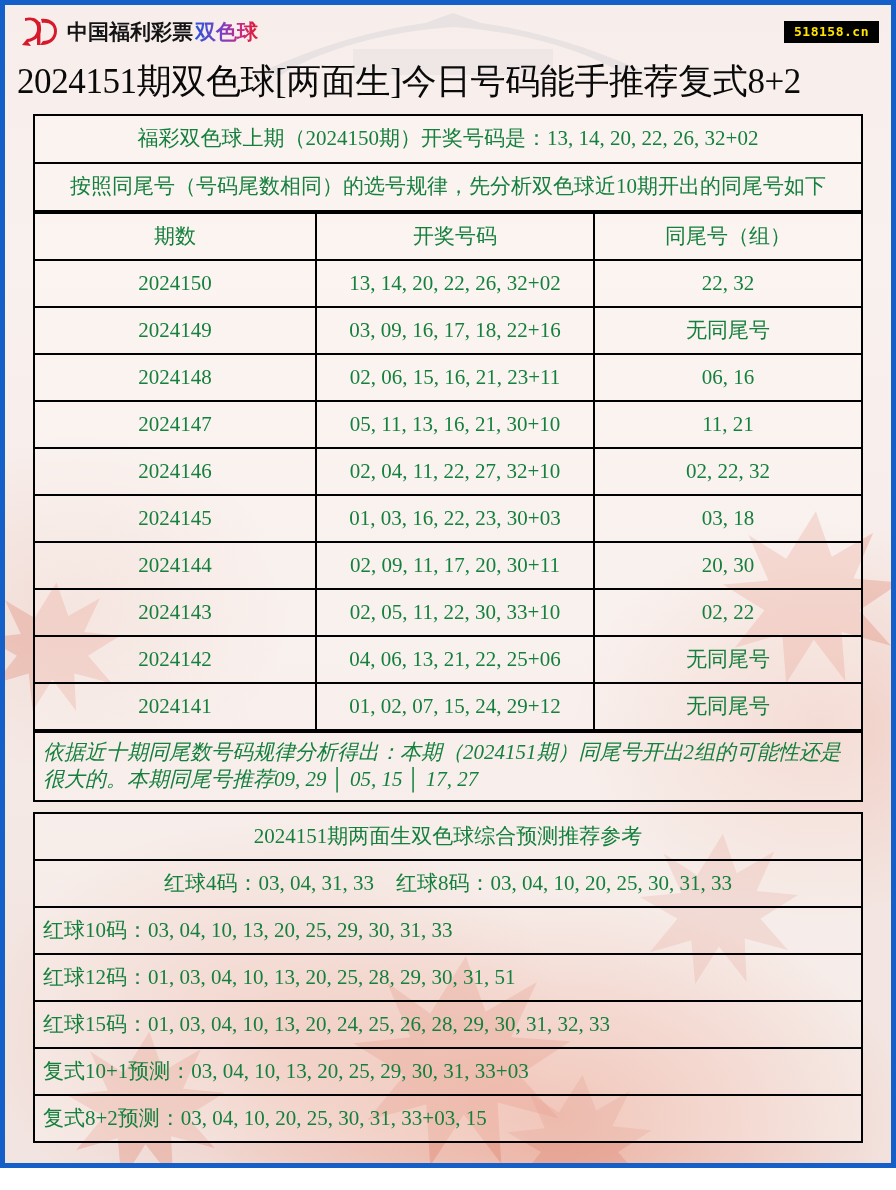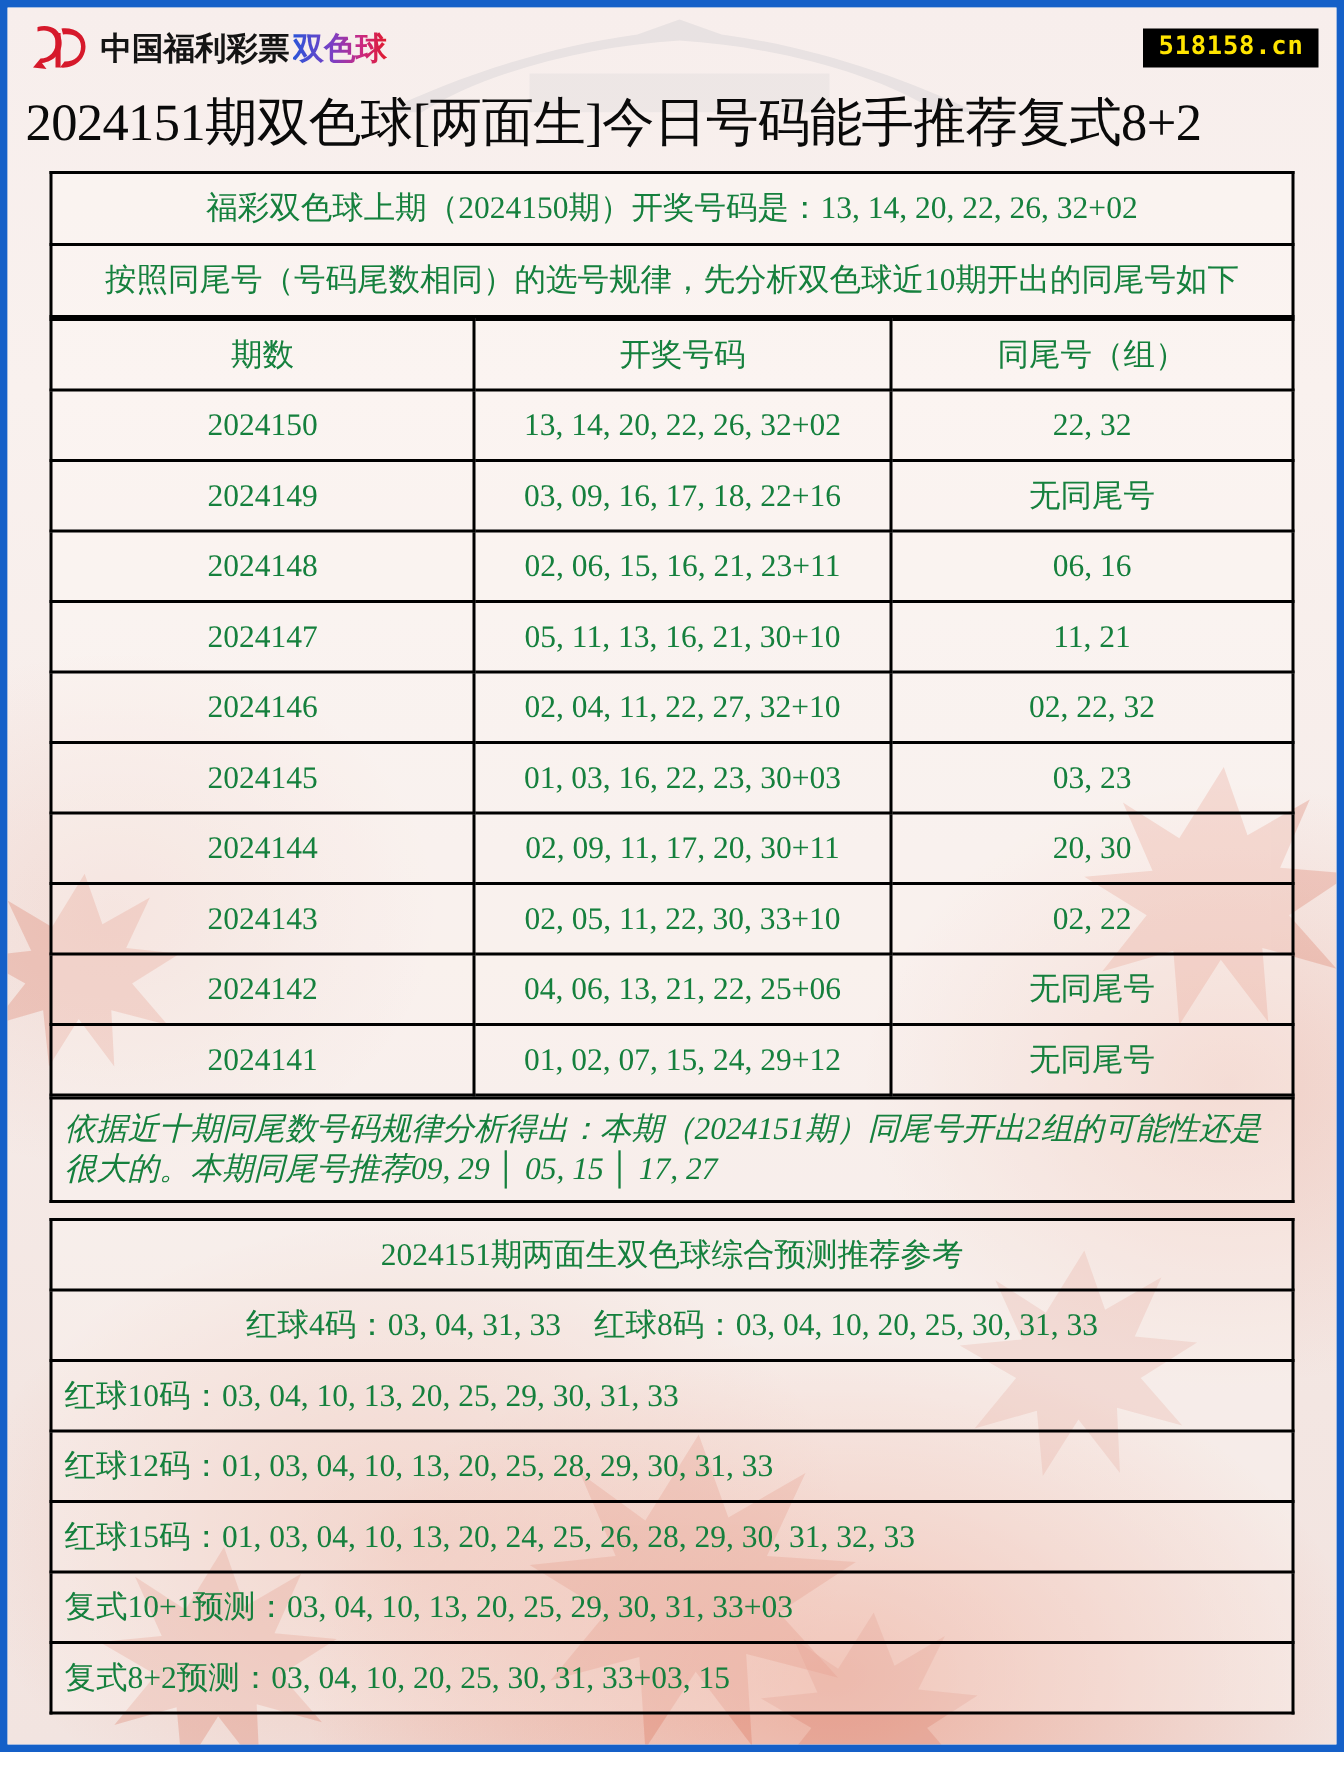--- a/index.html
+++ b/index.html
@@ -78,21 +78,21 @@
     background: linear-gradient(90deg, #2a55d8 0%, #7b3fc4 42%, #c92a84 72%, #e01a2b 100%);
     -webkit-background-clip: text;
     background-clip: text;
     color: transparent;
     margin-left: 2px;
   }
   .site-badge {
     background: #000000;
     color: #ffe400;
     font-family: "DejaVu Sans Mono", "Liberation Mono", monospace;
-    font-size: 17px;
+    font-size: 13px;
     font-weight: bold;
     letter-spacing: 0.5px;
     padding: 4px 10px 5px;
     line-height: 1;
     white-space: nowrap;
   }
 
   
   .page-title {
     font-size: 35px;
@@ -249,21 +249,21 @@
           <td class="ctr">11, 21</td>
         </tr>
         <tr>
           <td class="ctr">2024146</td>
           <td class="ctr">02, 04, 11, 22, 27, 32+10</td>
           <td class="ctr">02, 22, 32</td>
         </tr>
         <tr>
           <td class="ctr">2024145</td>
           <td class="ctr">01, 03, 16, 22, 23, 30+03</td>
-          <td class="ctr">03, 23</td>
+          <td class="ctr">03, 18</td>
         </tr>
         <tr>
           <td class="ctr">2024144</td>
           <td class="ctr">02, 09, 11, 17, 20, 30+11</td>
           <td class="ctr">20, 30</td>
         </tr>
         <tr>
           <td class="ctr">2024143</td>
           <td class="ctr">02, 05, 11, 22, 30, 33+10</td>
           <td class="ctr">02, 22</td>
@@ -296,21 +296,21 @@
         <tr>
           <td class="hdr">2024151期两面生双色球综合预测推荐参考</td>
         </tr>
         <tr>
           <td class="ctr"><span class="kv-inline">红球4码：</span><span class="kv-inline">03, 04, 31, 33</span><span class="kv-gap"></span><span class="kv-inline">红球8码：</span><span class="kv-inline">03, 04, 10, 20, 25, 30, 31, 33</span></td>
         </tr>
         <tr>
           <td class="left">红球10码：03, 04, 10, 13, 20, 25, 29, 30, 31, 33</td>
         </tr>
         <tr>
-          <td class="left">红球12码：01, 03, 04, 10, 13, 20, 25, 28, 29, 30, 31, 33</td>
+          <td class="left">红球12码：01, 03, 04, 10, 13, 20, 25, 28, 29, 30, 31, 51</td>
         </tr>
         <tr>
           <td class="left">红球15码：01, 03, 04, 10, 13, 20, 24, 25, 26, 28, 29, 30, 31, 32, 33</td>
         </tr>
         <tr>
           <td class="left">复式10+1预测：03, 04, 10, 13, 20, 25, 29, 30, 31, 33+03</td>
         </tr>
         <tr>
           <td class="left">复式8+2预测：03, 04, 10, 20, 25, 30, 31, 33+03, 15</td>
         </tr>

